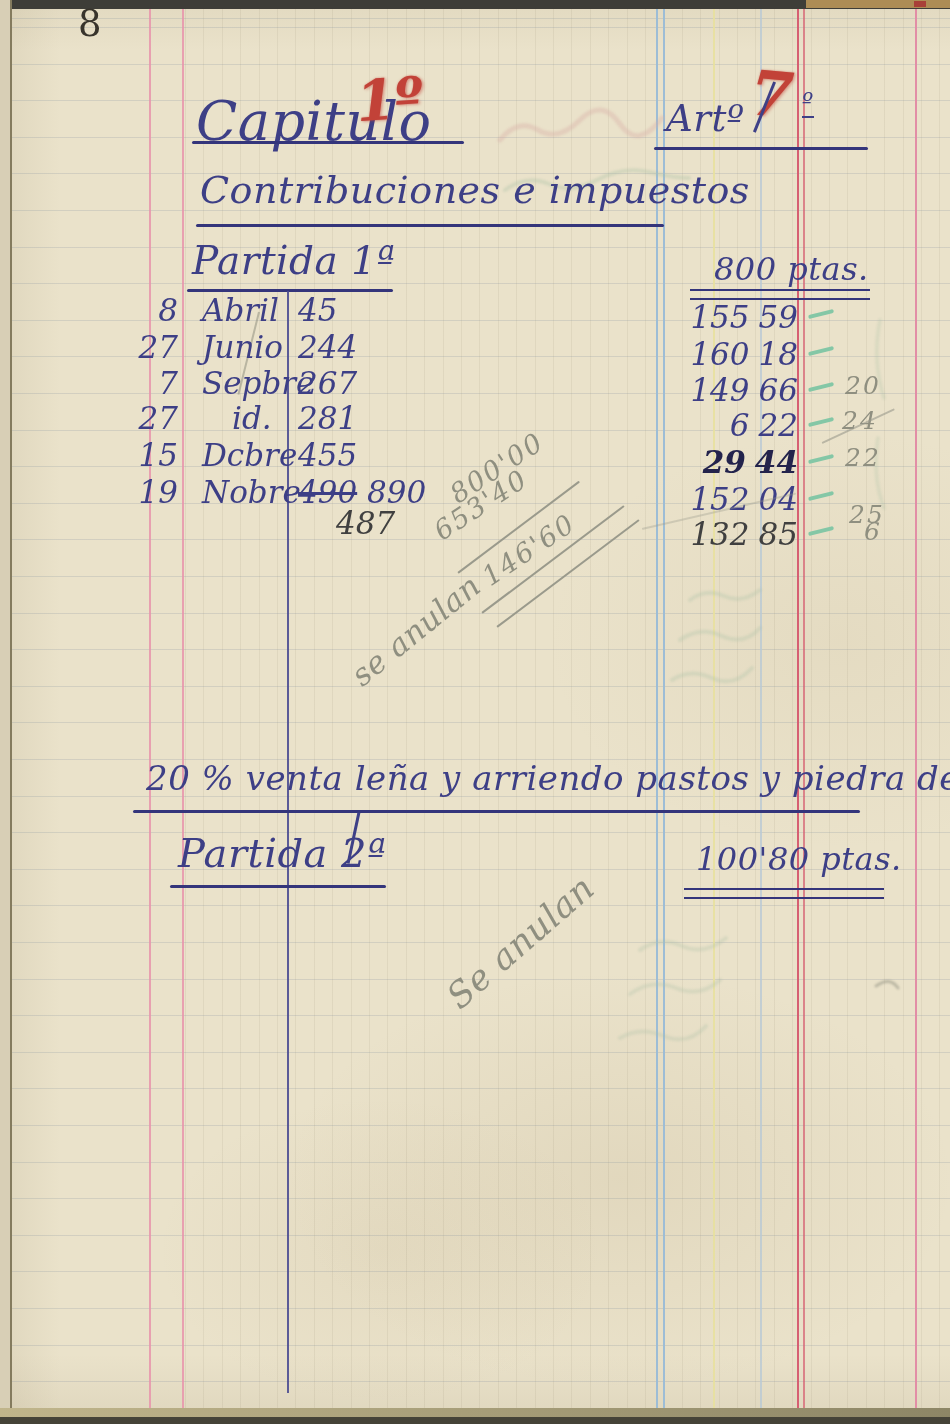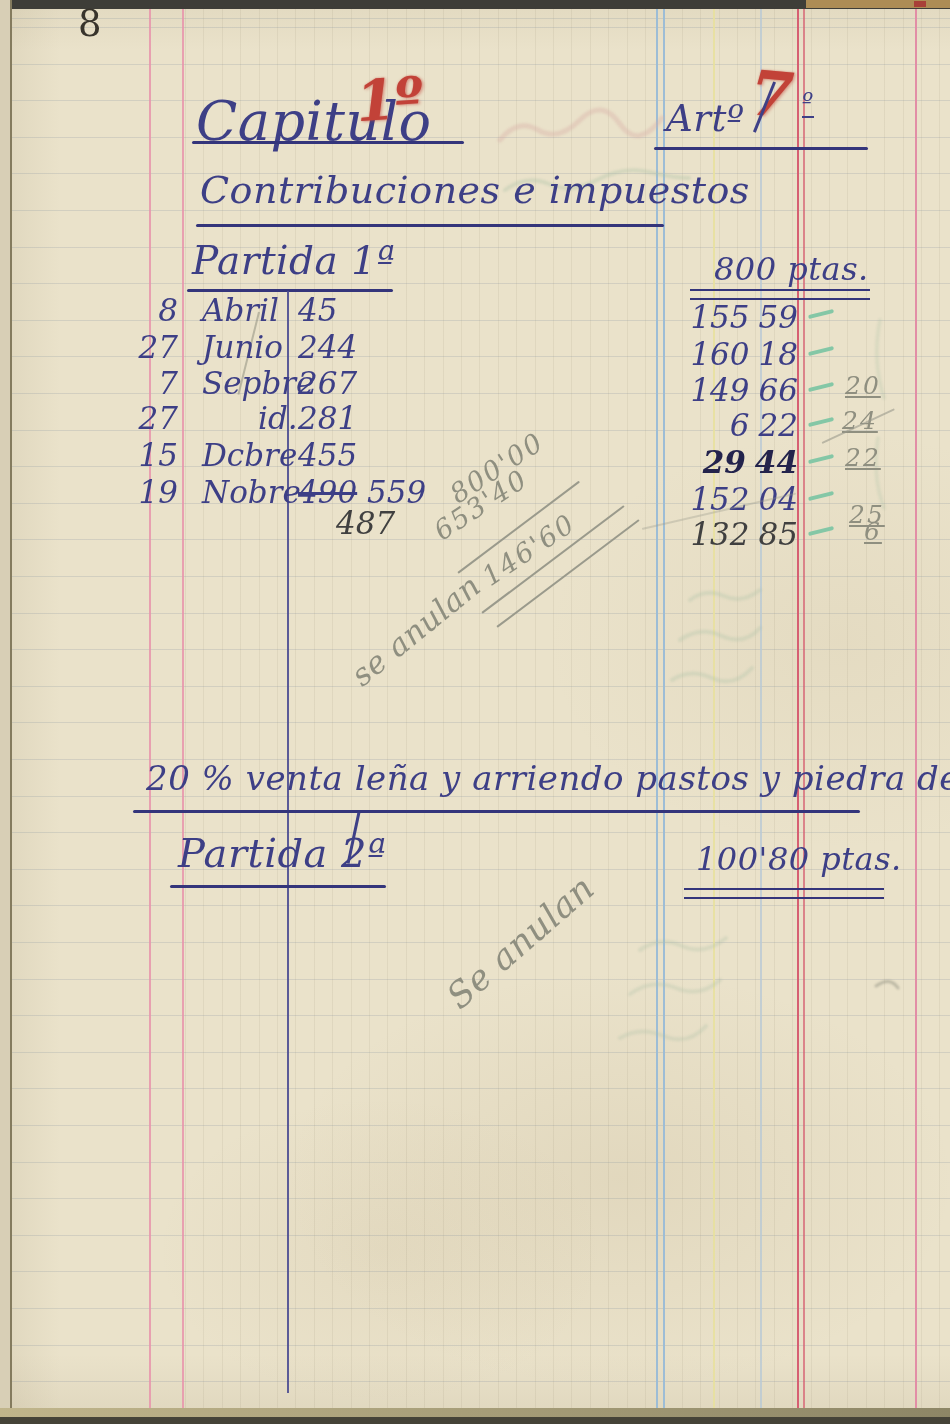--- a/index.html
+++ b/index.html
@@ -54,21 +54,21 @@
   
   .row{position:absolute;left:0;width:950px;height:38px;font-size:31px;}
   .day{position:absolute;left:132px;width:46px;text-align:right;font-style:italic;color:#3d3f86;}
   .month{position:absolute;left:202px;font-style:italic;color:#3d3f86;}
   .ref{position:absolute;left:298px;font-style:italic;color:#3d3f86;}
   .struck{text-decoration:line-through;text-decoration-thickness:2.5px;}
   .amt{position:absolute;left:640px;top:7px;width:158px;display:flex;justify-content:flex-end;gap:9px;font-style:italic;color:#3d3f86;}
   .amt-dark{color:#23234c;font-weight:bold;}
   .blue-ink{color:#404040;}
   .tick{position:absolute;left:808px;top:20px;width:26px;height:3.5px;background:#84c7a6;border-radius:2px;transform:rotate(-14deg);}
-  .pnum{position:absolute;left:845px;top:6px;font-size:25px;color:#8f8f80;font-style:italic;letter-spacing:2px;text-decoration:underline;}
+  .pnum{position:absolute;left:845px;top:6px;font-size:25px;color:#8f8f80;font-style:italic;letter-spacing:2px;}
   .pencil{color:#8f8f80;}
   .pline{position:absolute;height:2.2px;background:#9a9a8c;border-radius:2px;transform-origin:left center;}
   .stroke{position:absolute;background:#8f8f80;opacity:.55;transform-origin:center top;}
   .bleed{position:absolute;inset:0;pointer-events:none;filter:blur(1.1px);}
 </style>
 </head>
 <body>
 
 <div class="page">
 
@@ -156,21 +156,21 @@
     <span class="amt">
         <span>149</span>
         <span>66</span>
       </span>
     <span class="tick"></span>
     <span class="pnum">20</span>
   </div>
 
   <div class="row" style="top:400px;">
     <span class="day">27</span>
-    <span class="month" style="margin-left:56px;">id.</span>
+    <span class="month" style="margin-left:30px;">id.</span>
     <span class="ref">281</span>
     <span class="amt">
         <span>6</span>
         <span>22</span>
       </span>
     <span class="tick"></span>
     <span class="pnum" style="left:842px;">24</span>
   </div>
   <div class="pline" style="left:822px;top:442px;width:80px;transform:rotate(-25deg);opacity:.6;"></div>
 
@@ -182,21 +182,21 @@
         <span>29</span>
         <span>44</span>
       </span>
     <span class="tick"></span>
     <span class="pnum">22</span>
   </div>
 
   <div class="row" style="top:474px;">
     <span class="day">19</span>
     <span class="month">Nobre</span>
-    <span class="ref"><span class="struck">490</span>&nbsp;<span>559</span></span>
+    <span class="ref"><span class="struck">490</span>&nbsp;<span>890</span></span>
     <span class="amt">
         <span>152</span>
         <span>04</span>
       </span>
     <span class="tick"></span>
     <span class="pnum" style="left:849px;margin-top:20px;">25</span>
   </div>
 
   <div class="row" style="top:505px;">
     <span class="ref blue-ink" style="left:336px;">487</span>

